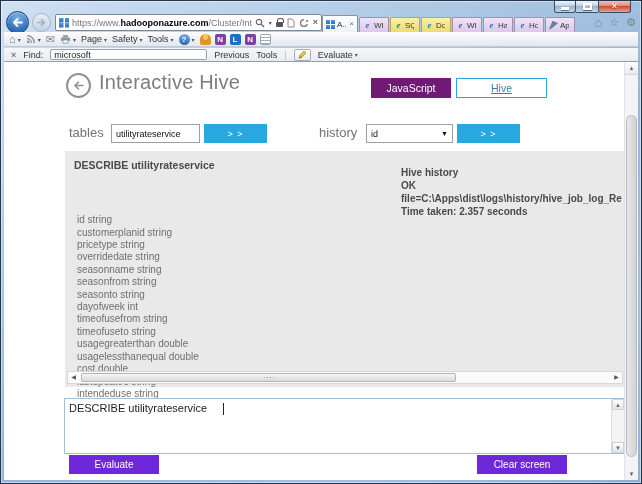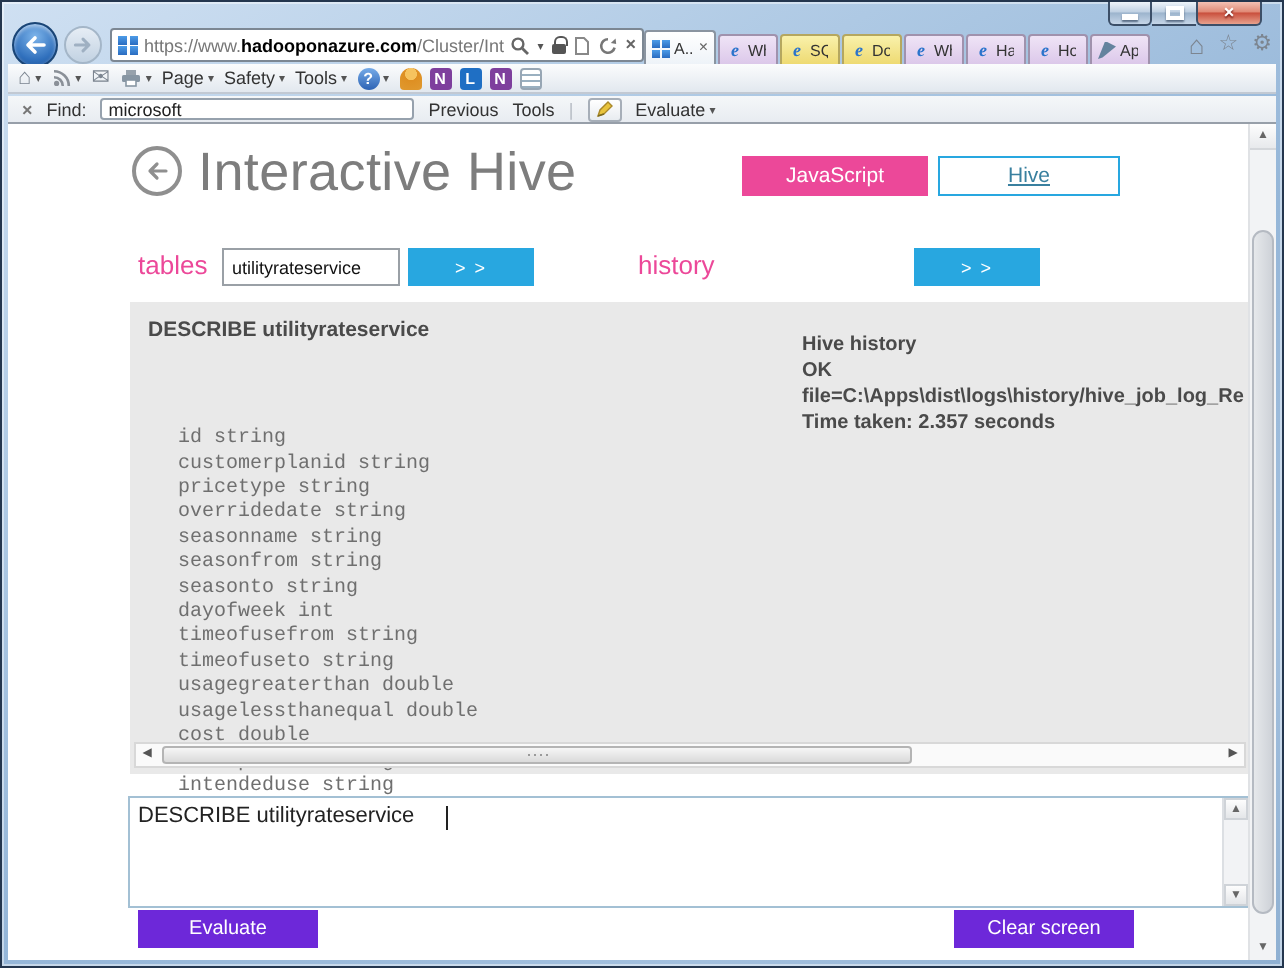--- a/index.html
+++ b/index.html
@@ -83,35 +83,35 @@
   .find-close{color:#777;font-weight:bold;font-size:9px;}
   .find-input{width:157px;height:11px;font-size:9px;font-family:"Liberation Sans",sans-serif;
         border:1px solid #96a1ad;border-radius:2px;padding:0 3px;color:#222;}
   .sep{color:#b6bcc4;}
   .penbtn{width:17px;height:12px;border:1px solid #a6aeb8;border-radius:2px;background:linear-gradient(#fff,#e8ecf0);
         display:flex;align-items:center;justify-content:center;}
   
   .content{position:absolute;left:3px;right:3px;top:61px;height:418px;background:#fff;overflow:hidden;}
   .back-circle{position:absolute;left:62px;top:11px;width:25px;height:25px;border:2px solid #8f8f8f;
         border-radius:50%;display:flex;align-items:center;justify-content:center;}
-  .page-title{position:absolute;left:95px;top:9px;font-size:27px;font-weight:300;color:#7d7d7d;letter-spacing:.2px;}
+  .page-title{position:absolute;left:95px;top:9px;font-size:20px;font-weight:300;color:#7d7d7d;letter-spacing:.2px;}
   .modes{position:absolute;left:367px;top:16px;display:flex;gap:5px;}
   .mode-btn{height:20px;font-size:10.5px;display:flex;align-items:center;justify-content:center;cursor:pointer;}
-  .mode-btn.filled{width:93px;background:#ec4899;color:#fff;}
+  .mode-btn.filled{width:80px;background:#701a75;color:#fff;}
   .mode-btn.outline{width:91px;background:#fff;border:1px solid #28a7e0;color:#39809f;text-decoration:underline;}
-  .field-label{position:absolute;font-size:13px;color:#ec4899;}
+  .field-label{position:absolute;font-size:13px;color:#737373;}
   .sel{position:absolute;height:19px;background:#fff;border:1px solid #9aa0a6;display:flex;align-items:center;
        font-size:9px;color:#111;padding:0 4px;}
   .sel .arr{margin-left:auto;font-size:7px;color:#111;}
   .go{position:absolute;height:19px;background:#28a7e0;color:#fff;font-size:9px;letter-spacing:1px;
       display:flex;align-items:center;justify-content:center;cursor:pointer;}
   .console{position:absolute;left:61px;top:89px;width:560px;height:236px;background:#e9e9e9;}
   .console-cmd{position:absolute;left:9px;top:8px;font-size:10.5px;font-weight:bold;color:#4a4a4a;}
-  .schema{position:absolute;left:12px;top:26px;font-family:Liberation Mono, monospace;
-        font-size:10px;line-height:12.4px;color:#6f6f6f;white-space:pre;margin-left:12px;}
+  .schema{position:absolute;left:12px;top:26px;font-family:Liberation Sans, sans-serif;
+        font-size:10px;line-height:12.4px;color:#6f6f6f;white-space:pre;}
   .history{position:absolute;left:336px;top:15px;width:224px;font-size:10px;line-height:13px;
         font-weight:bold;color:#4a4a4a;white-space:nowrap;overflow:hidden;}
   .hscroll{position:absolute;left:2px;right:2px;bottom:3px;height:13px;background:#fafafa;
         border:1px solid #d8d8d8;display:flex;align-items:center;}
   .hs-arrow{width:11px;text-align:center;font-size:6px;color:#555;flex:0 0 auto;line-height:11px;}
   .hs-track{flex:1;position:relative;height:100%;}
   .hs-thumb{position:absolute;left:2px;top:1px;bottom:1px;width:375px;
         background:linear-gradient(#f6f6f6,#dadada);border:1px solid #b4b4b4;border-radius:2px;}
   .hs-thumb::after{content:"";position:absolute;left:50%;top:3px;bottom:3px;width:11px;margin-left:-5px;
         background:repeating-linear-gradient(90deg,#9a9a9a 0 1px,transparent 1px 3px);}
@@ -341,20 +341,24 @@
       </div>
 
     <div class="field-label" style="left:65px;top:63px;">tables</div>
     <div class="sel" style="left:107px;top:62px;width:89px;gap:31px;">
       <span>utilityrateservice</span>
         <span class="arr">▼</span>
     </div>
     <div class="go" style="left:200px;top:62px;width:63px;">&gt; &gt;</div>
 
     <div class="field-label" style="left:315px;top:63px;">history</div>
+    <div class="sel" style="left:362px;top:62px;width:87px;">
+      <span>id</span>
+        <span class="arr">▼</span>
+    </div>
     <div class="go" style="left:453px;top:62px;width:63px;">&gt; &gt;</div>
 
     <div class="console">
       <div class="console-cmd">DESCRIBE utilityrateservice</div>
       <div class="schema">
         
       <div>id string</div><div>customerplanid string</div><div>pricetype string</div><div>overridedate string</div><div>seasonname string</div><div>seasonfrom string</div><div>seasonto string</div><div>dayofweek int</div><div>timeofusefrom string</div><div>timeofuseto string</div><div>usagegreaterthan double</div><div>usagelessthanequal double</div><div>cost double</div><div>lastupdated string</div><div>intendeduse string</div></div>
       <div class="history">
 
       <div>Hive history</div>

